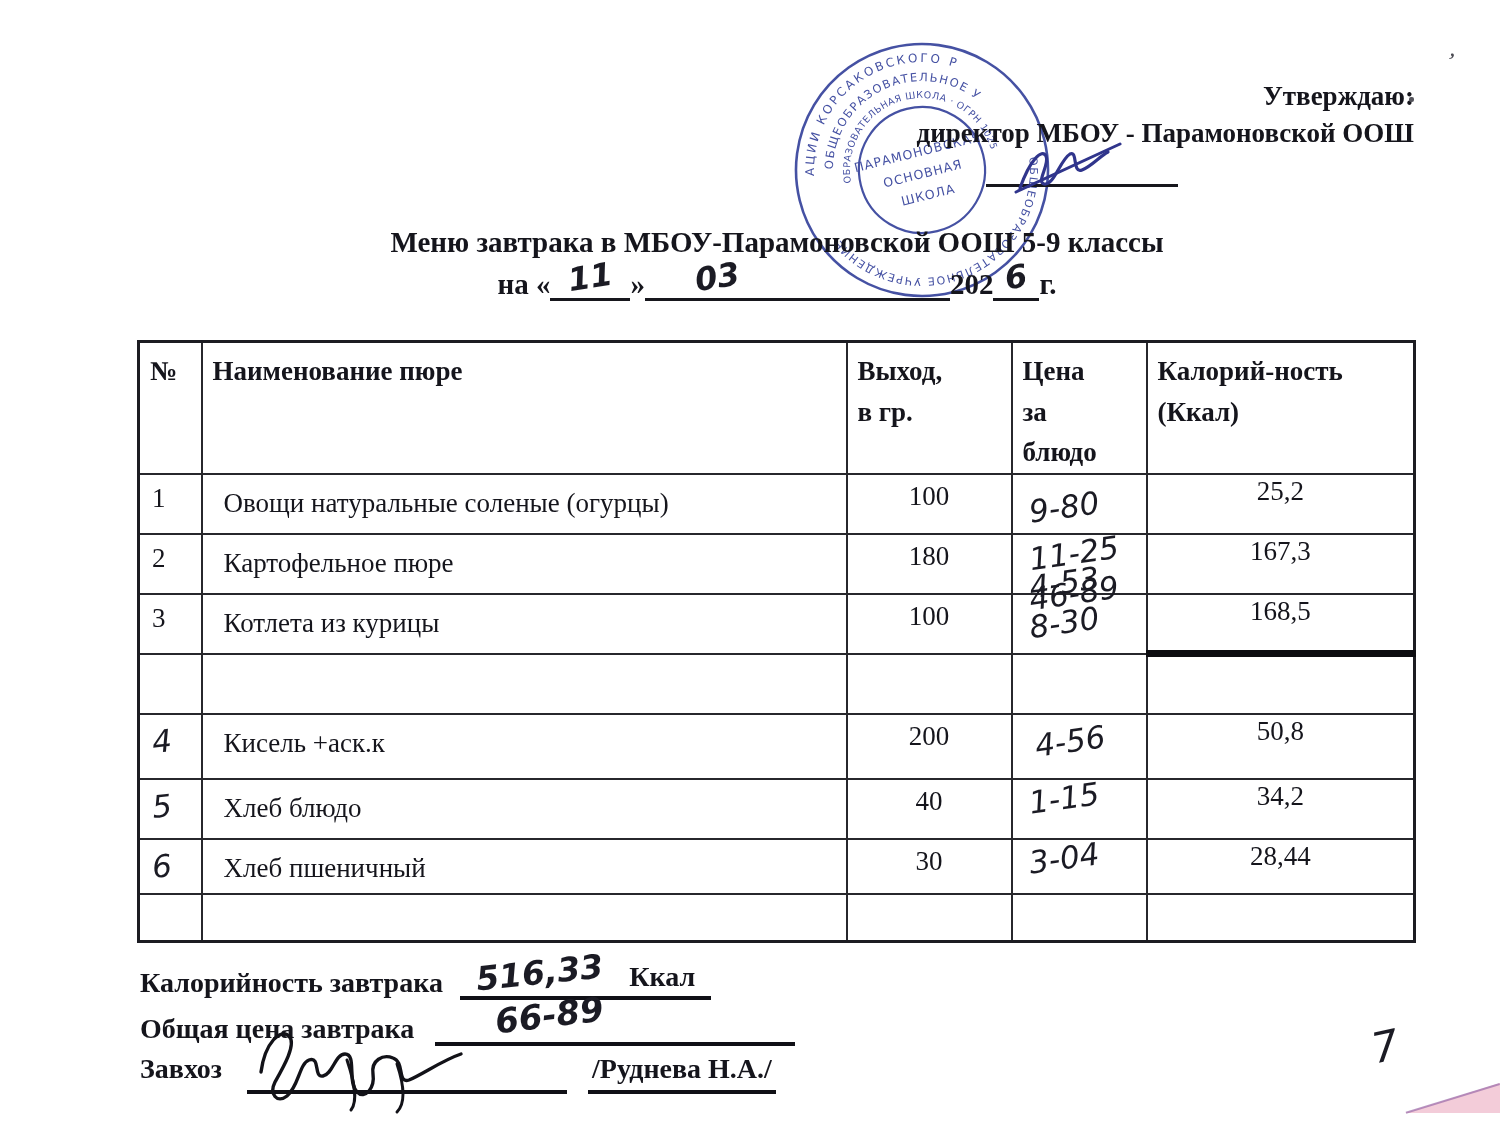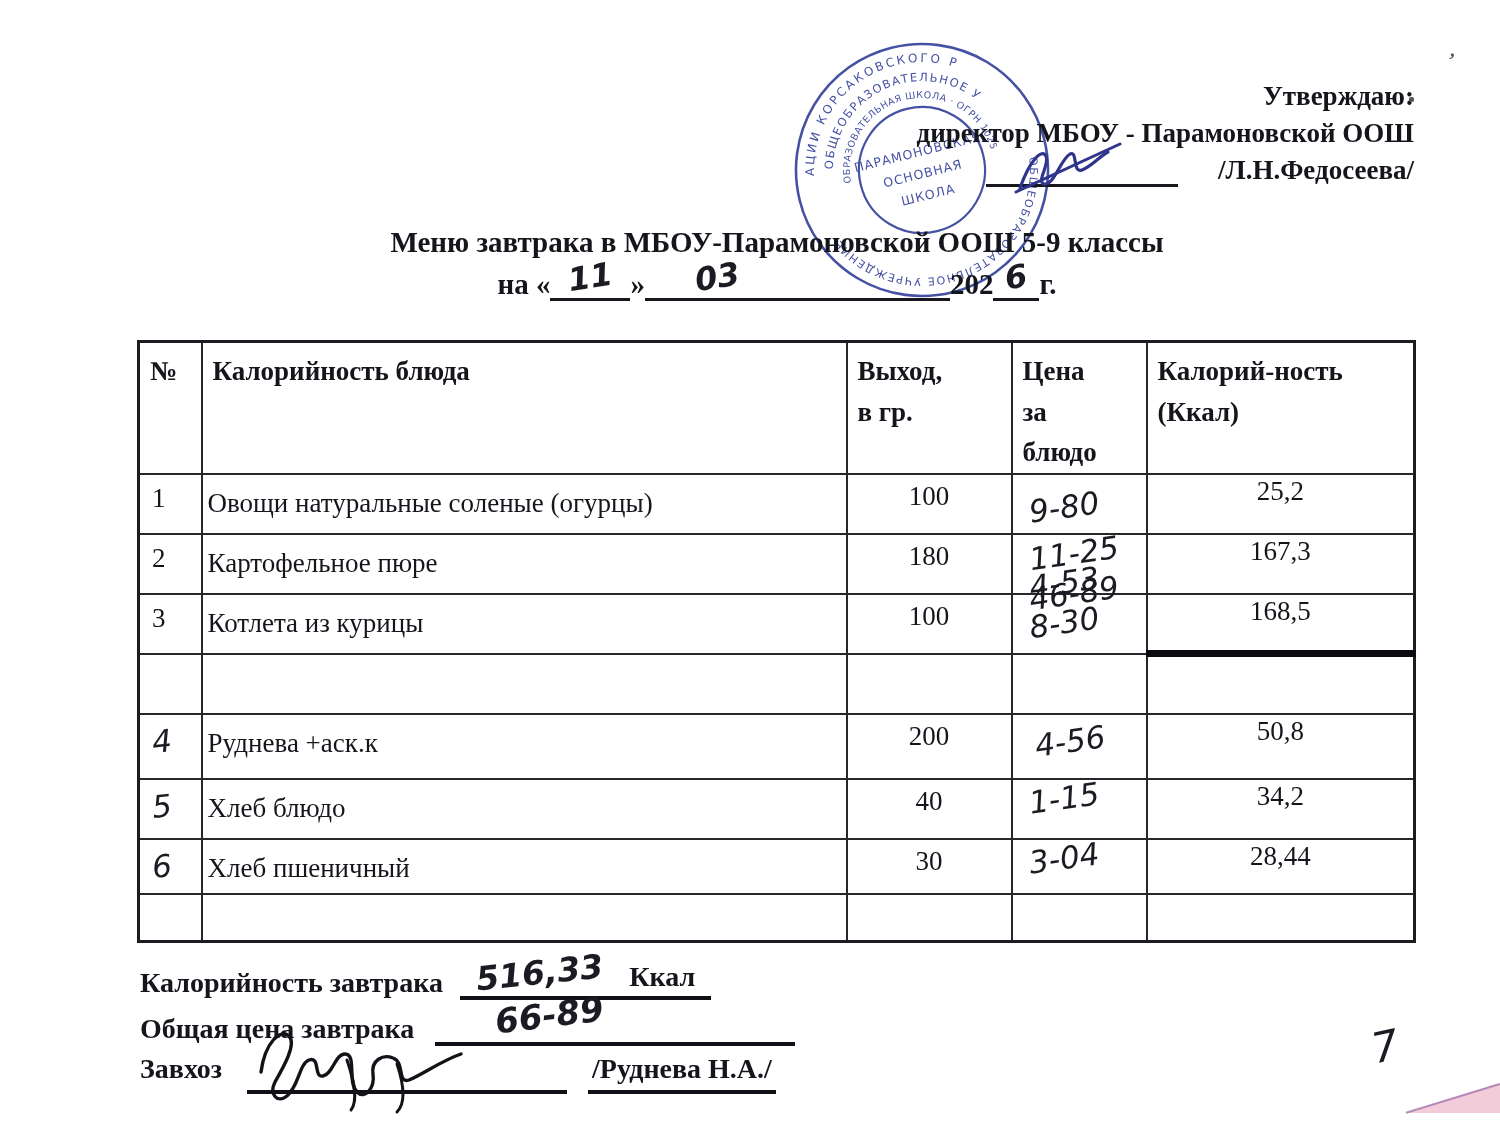--- a/index.html
+++ b/index.html
@@ -30,21 +30,21 @@
 
   
   table.menu{position:absolute;left:137px;top:340px;width:1276px;border-collapse:collapse;
              table-layout:fixed;border:3px solid #1c1c22;}
   .menu th,.menu td{border:2px solid #27272c;}
   .menu th{font-size:27px;font-weight:bold;text-align:left;vertical-align:top;
            padding:8px 6px 0 10px;white-space:pre-line;line-height:1.5;}
   .menu td{font-size:27px;vertical-align:top;overflow:visible;}
   tr.h-hdr{height:117px}.h60{height:60px}.h65{height:65px}.h55{height:55px}.h48{height:48px}
   td.c-num{padding:8px 0 0 12px;}
-  td.c-name{padding:13px 0 0 5px;font-family:Liberation Serif, serif;}
+  td.c-name{padding:13px 0 0 21px;font-family:Liberation Serif, serif;}
   td.c-portion{text-align:center;padding-top:6px;margin-top:42px;}
   td.c-price{position:relative;}
   td.c-kcal{text-align:center;}
   td.thick-top{border-top:7px solid #0c0c10;}
   .hw-num{display:inline-block;font-size:31px;transform:rotate(-6deg);}
   .price-wrap{position:absolute;left:16px;top:4px;line-height:.92;white-space:nowrap;z-index:3;}
   .price-wrap span{display:block;font-size:31px;transform:rotate(-8deg);}
   .pw-low{top:18px;}
   .pw-up{top:-16px;}
   .pw-center{top:12px;left:22px;}
@@ -101,21 +101,20 @@
       </text>
       <text x="142" y="118" text-anchor="middle" font-size="12.5" letter-spacing="1" fill="#35429b" stroke="none">ПАРАМОНОВСКАЯ</text>
       <text x="142" y="140" text-anchor="middle" font-size="12.5" letter-spacing="1" fill="#35429b" stroke="none">ОСНОВНАЯ</text>
       <text x="142" y="162" text-anchor="middle" font-size="12.5" letter-spacing="1" fill="#35429b" stroke="none">ШКОЛА</text>
     </g>
   </svg>
 
   <div class="approval">
     <div>Утверждаю:</div>
     <div>директор МБОУ - Парамоновской ООШ</div>
-    <div>/Л.Н.Федосеева/</div>
   </div>
   <div class="sig-line"></div>
   <svg class="director-sig" width="130" height="70" viewBox="0 0 130 70">
     <path d="M12,58 C22,30 34,18 38,26 C42,34 28,52 36,54 C46,56 52,30 62,24 C70,20 64,44 74,40 C84,36 92,26 100,22" fill="none" stroke="#30358c" stroke-width="3.2" stroke-linecap="round"></path>
     <path d="M8,62 L112,14" fill="none" stroke="#30358c" stroke-width="3" stroke-linecap="round"></path>
   </svg>
 
   <div class="title">Меню завтрака в МБОУ-Парамоновской ООШ 5-9 классы</div>
   <div class="date-line">
     <span>на «</span><span class="u-slot slot-day"><span class="hw hw-date">11</span></span><span>»</span><span class="u-slot slot-month"><span class="hw hw-date">03</span></span><span>202</span><span class="u-slot slot-year"><span class="hw hw-date">6</span></span><span>г.</span>
@@ -125,21 +124,21 @@
     <colgroup>
         <col style="width:63px">
         <col style="width:645px">
         <col style="width:165px">
         <col style="width:135px">
         <col style="width:268px">
       </colgroup>
     <tbody>
         <tr class="h-hdr">
       <th>№</th>
-      <th>Калорийность блюда</th>
+      <th>Наименование пюре</th>
       <th>Выход,
 в гр.</th>
       <th>Цена
 за
 блюдо</th>
       <th>Калорий-ность
 (Ккал)</th>
     </tr>
     <tr class="h60">
       <td class="c-num">1</td>
@@ -178,21 +177,21 @@
     </tr>
     <tr class="h60">
       <td class="c-num"></td>
       <td class="c-name"></td>
       <td class="c-portion"></td>
       <td class="c-price"></td>
       <td class="c-kcal thick-top"></td>
     </tr>
     <tr class="h65">
       <td class="c-num"><span class="hw hw-num">4</span></td>
-      <td class="c-name">Руднева +аск.к</td>
+      <td class="c-name">Кисель +аск.к</td>
       <td class="c-portion">200</td>
       <td class="c-price">
             <span class="price-wrap pw-center">
               <span class="hw">4-56</span>
             </span>
           </td>
       <td class="c-kcal">50,8</td>
     </tr>
     <tr class="h60">
       <td class="c-num"><span class="hw hw-num">5</span></td>

